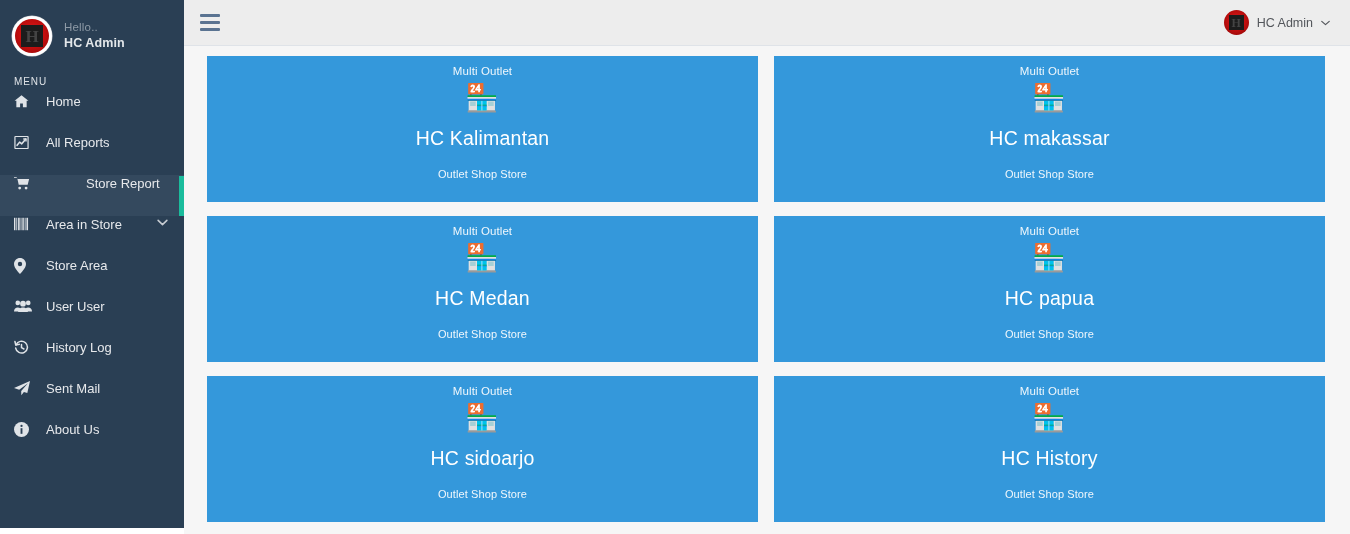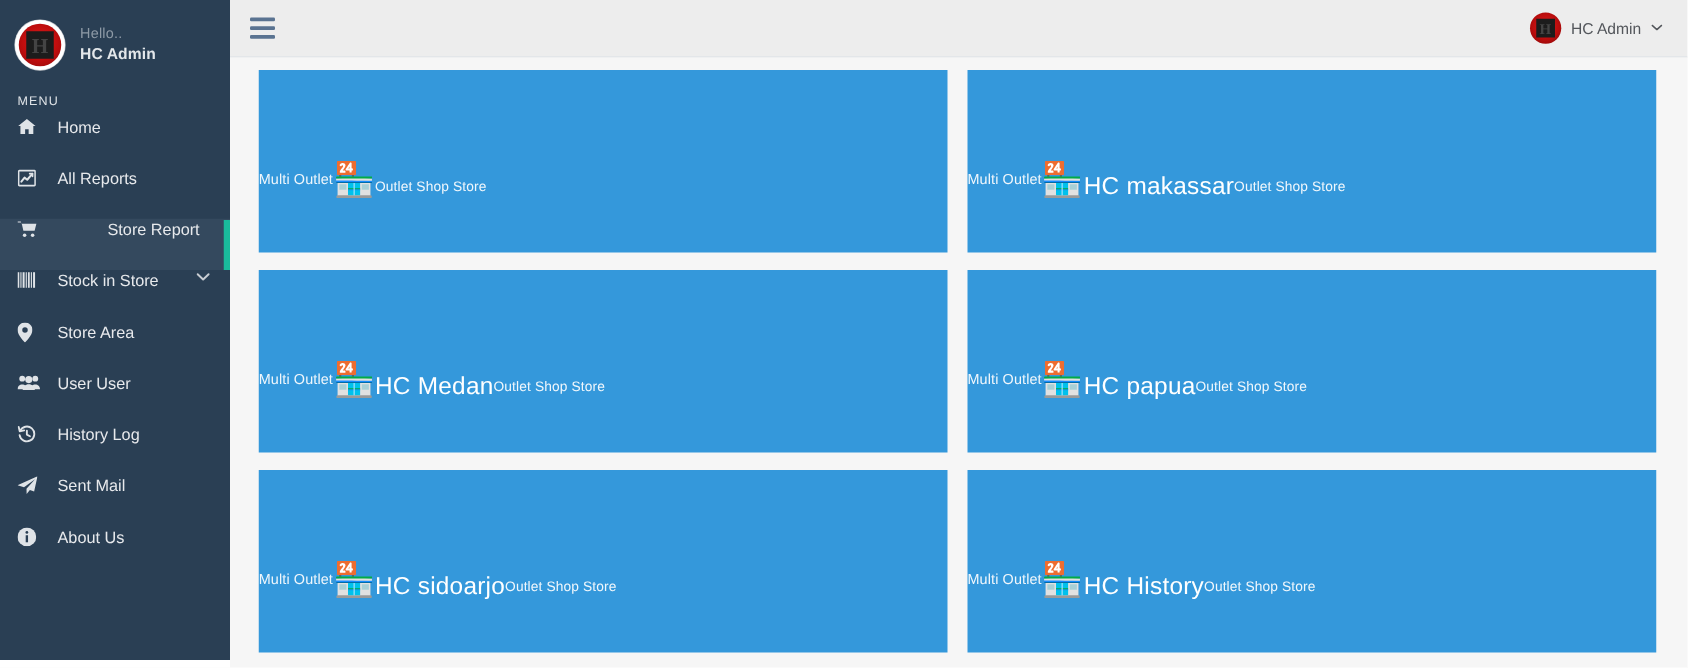--- a/index.html
+++ b/index.html
@@ -202,26 +202,26 @@
   .card-grid {
     display: grid;
     grid-template-columns: 1fr 1fr;
     column-gap: 16px;
     row-gap: 14px;
   }
 
   .store-card {
     background: #3498db;
     height: 146px;
-    padding-top: 24px;
+    padding-top: 4px;
     text-align: center;
     color: #ffffff;
     cursor: pointer;
     display: flex;
-    flex-direction: row;
+    flex-direction: column;
     align-items: center;
     overflow: hidden;
   }
   .card-top-label {
     font-size: 11.5px;
     color: #f0f7fc;
     letter-spacing: .1px;
     margin-top: 5px;
   }
   .card-icon {
@@ -312,21 +312,21 @@
           <svg width="16" height="14" viewBox="0 0 18 14" fill="currentColor">
             <rect x="0" y="0" width="1.6" height="14"></rect>
             <rect x="2.6" y="0" width="1" height="14"></rect>
             <rect x="4.6" y="0" width="1.8" height="14"></rect>
             <rect x="7.4" y="0" width="1" height="14"></rect>
             <rect x="9.4" y="0" width="1.6" height="14"></rect>
             <rect x="12" y="0" width="1" height="14"></rect>
             <rect x="14" y="0" width="1.8" height="14"></rect>
           </svg>
         </span>
-        <span class="nav-label">Stock in Store</span>
+        <span class="nav-label">Area in Store</span>
         <span class="chev">
           <svg width="11" height="7" viewBox="0 0 12 8" fill="none" stroke="currentColor" stroke-width="1.8" stroke-linecap="round" stroke-linejoin="round">
             <polyline points="1,1.6 6,6.4 11,1.6"></polyline>
           </svg>
         </span>
       </li>
 
       <li class="nav-item">
         <span class="nav-icon">
           <svg width="12" height="16" viewBox="0 0 12 16" fill="currentColor">
@@ -406,20 +406,21 @@
         </span>
       </div>
     </header>
 
     <section id="content">
       <div class="card-grid">
 
         <div class="store-card">
           <div class="card-top-label">Multi Outlet</div>
           <div class="card-icon">🏪</div>
+          <div class="card-title">HC Kalimantan</div>
           <div class="card-sub">Outlet Shop Store</div>
         </div>
 
         <div class="store-card">
           <div class="card-top-label">Multi Outlet</div>
           <div class="card-icon">🏪</div>
           <div class="card-title">HC makassar</div>
           <div class="card-sub">Outlet Shop Store</div>
         </div>
 

